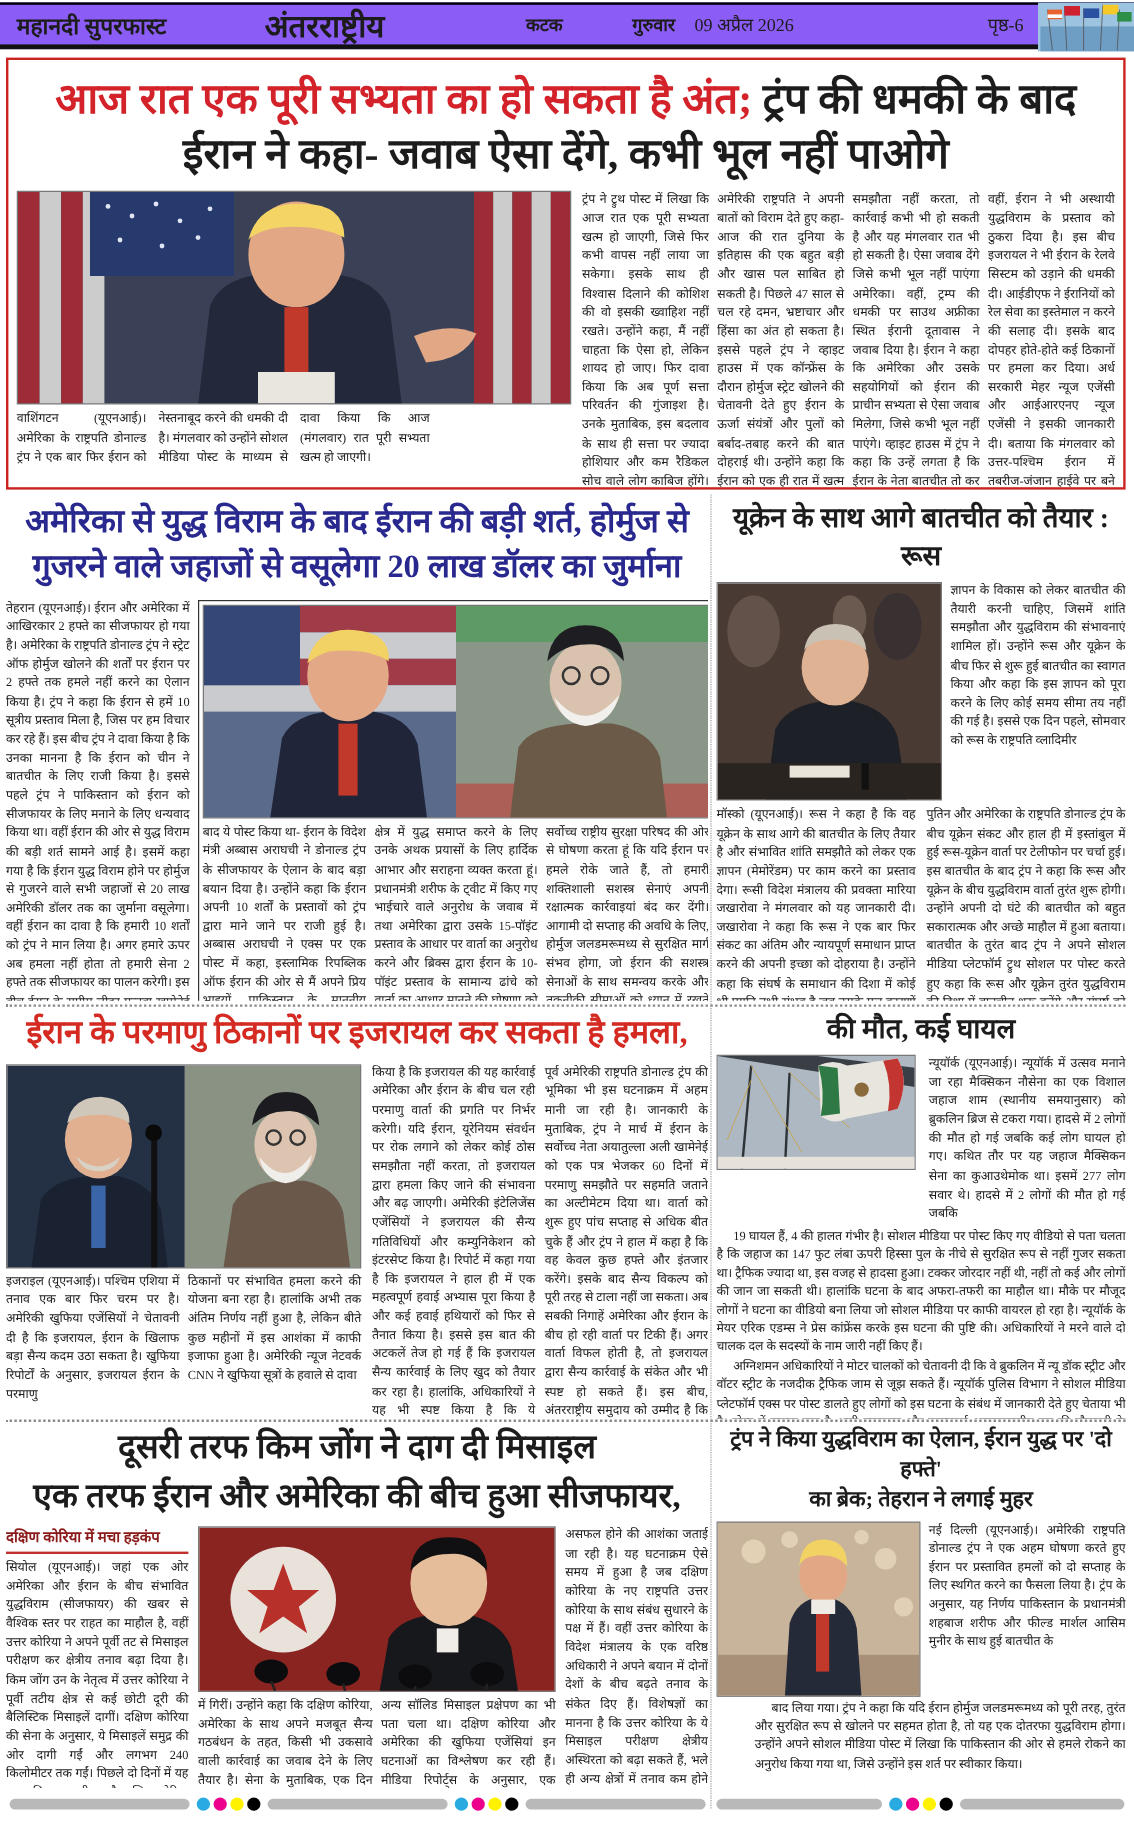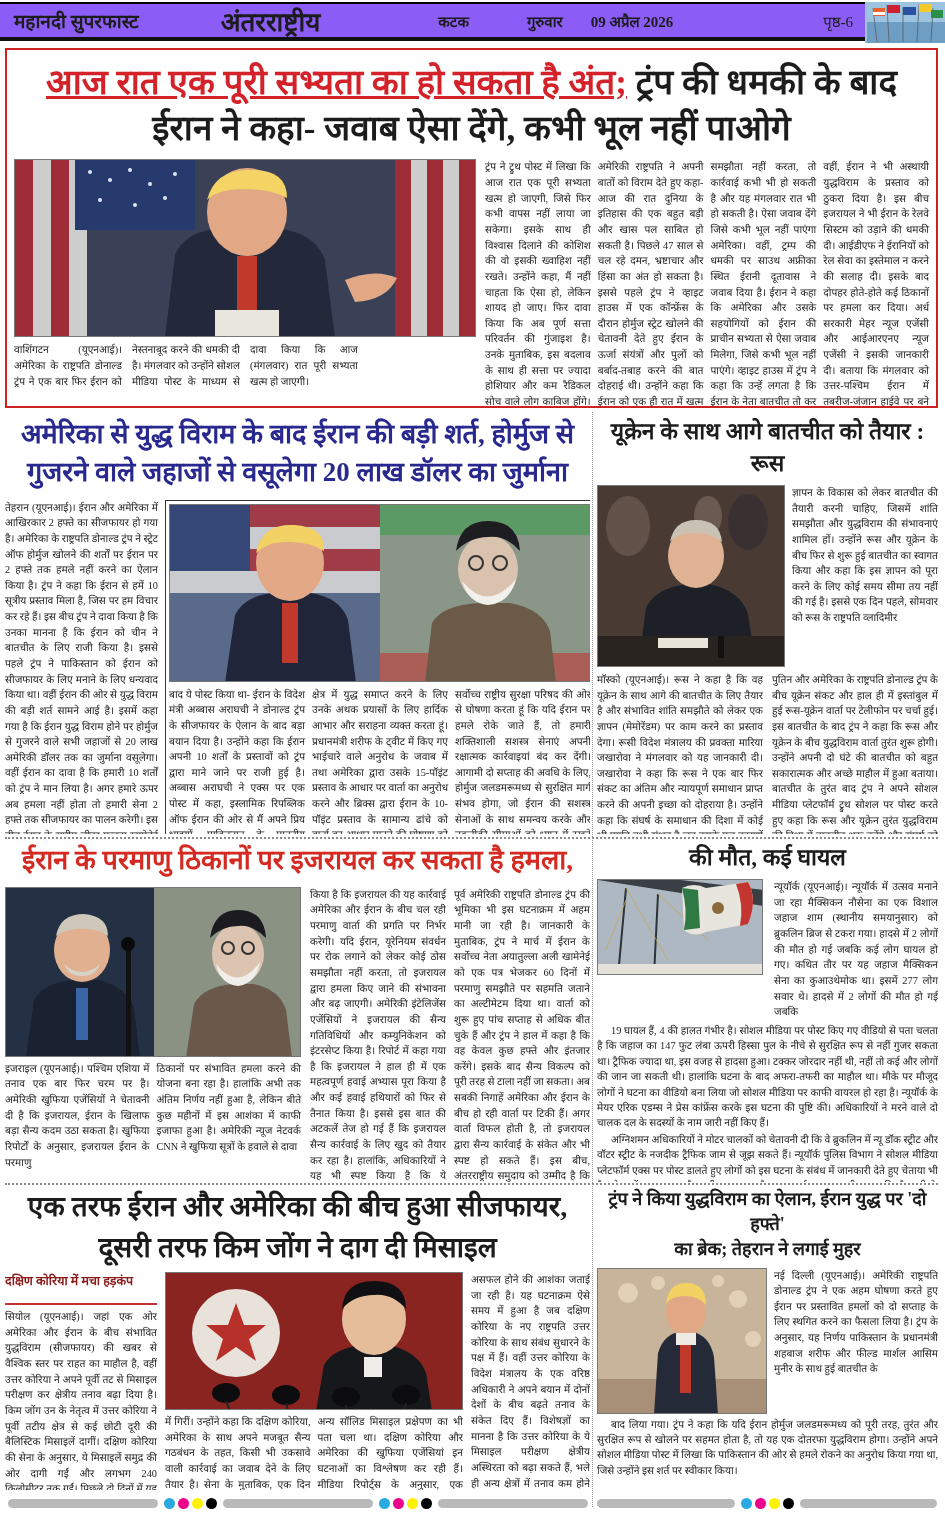--- a/index.html
+++ b/index.html
@@ -7,35 +7,35 @@
   body { position:relative; overflow:hidden; }
 
   
   .masthead { position:absolute; top:2px; left:0; width:945px; height:39px;
     background:#8b5cf6; border-top:2px solid #000; border-bottom:4px solid #111;
     display:flex; align-items:center; }
   .mh-paper   { font-size:19px; font-weight:bold; margin-left:14px; }
   .mh-section { font-size:26px; font-weight:bold; margin-left:82px; }
   .mh-city    { font-size:15px; font-weight:bold; margin-left:118px; }
   .mh-day     { font-size:15px; font-weight:bold; margin-left:58px; }
-  .mh-date    { font-size:15px; font-weight:bold; margin-left:28px; }
+  .mh-date    { font-size:15px; font-weight:normal; margin-left:16px; }
   .mh-page    { font-size:15px; font-weight:normal; margin-left:auto; margin-right:92px; }
   .mh-flags   { position:absolute; right:0; top:-2px; width:80px; height:41px; }
 
   
   .jtxt { font-size:10.3px; line-height:1.52; text-align:justify; }
   .photo-frame { border:1px solid #777; overflow:hidden; background:#ccc; }
   svg { display:block; }
 
   
   .lead-box { position:absolute; top:48px; left:5px; width:933px; height:360px;
     border:2px solid #cb2420; overflow:hidden; background:#fff; }
   .lead-headline { text-align:center; padding:10px 6px 4px; font-weight:bold;
     font-size:35px; line-height:1.32; }
-  .lead-headline .red { color:#d32229;text-decoration:underline; }
+  .lead-headline .red { color:#d32229; }
   .lead-content { display:flex; padding:3px 7px 0; }
   .lead-left { width:462px; flex:none; }
   .lead-photo { width:100%; height:178px; }
   .lead-intro { column-count:4; column-gap:10px; margin-top:5px; }
   .lead-cols { flex:1; display:flex; gap:7px; padding-left:9px; }
   .lead-col { flex:1; }
 
   
   .hr-dot { position:absolute; left:5px; right:7px; border-top:2px dotted #8a8a8a; }
   .vr-dot { position:absolute; top:412px; bottom:12px; left:592px; border-left:1px dotted #9a9a9a; }
@@ -80,34 +80,34 @@
   .sh-side { flex:1; }
   .sh-paras { margin-top:3px; }
   .sh-paras p { font-size:10.3px; line-height:1.5; text-align:justify; text-indent:14px; margin-bottom:1px; }
 
   
   .kim { position:absolute; top:1185px; left:5px; width:585px; height:305px; overflow:hidden; }
   .kim-headline { font-weight:bold; font-size:28px; line-height:1.45; text-align:center; padding:2px 0 4px; }
   .kim-body { display:flex; gap:8px; }
   .kim-colA { width:152px; flex:none; }
   .kim-subhead { font-weight:bold; color:#8b1a1a; font-size:12.5px;
-    border-bottom:2px solid #c23030; padding-bottom:14px; margin-bottom:4px; }
+    border-bottom:2px solid #c23030; padding-bottom:4px; margin-bottom:4px; }
   .kim-mid { width:298px; flex:none; }
   .kim-photo { width:100%; height:138px; }
   .kim-below { display:flex; gap:7px; margin-top:4px; }
   .kim-below > div { flex:1; }
   .kim-right { flex:1; }
 
   
   .cf { position:absolute; top:1185px; left:597px; width:341px; height:305px; overflow:hidden; }
   .cf-headline { font-weight:bold; font-size:18px; line-height:1.4; text-align:center; padding:2px 0 5px; }
   .cf-top { display:flex; gap:7px; }
   .cf-photo { width:170px; height:146px; flex:none; }
   .cf-side { flex:1; }
-  .cf-paras { margin-top:3px; }
+  .cf-paras { margin-top:3px;margin-left:32px; }
   .cf-paras p { font-size:10.3px; line-height:1.5; text-align:justify; text-indent:14px; margin-bottom:1px; }
 
   
   .reg { position:absolute; top:1496px; height:14px; display:flex; align-items:center; gap:6px; }
   .reg-left { left:8px; width:580px; }
   .reg-right { left:597px; width:340px; }
   .reg-bar { height:9px; background:#b9b9b9; border-radius:5px; flex:1; }
   .reg-dots { display:flex; gap:3px; flex:none; }
   .reg-dot { width:11px; height:11px; border-radius:50%; }
 </style>
@@ -341,22 +341,22 @@
     <p>19 घायल हैं, 4 की हालत गंभीर है। सोशल मीडिया पर पोस्ट किए गए वीडियो से पता चलता है कि जहाज का 147 फुट लंबा ऊपरी हिस्सा पुल के नीचे से सुरक्षित रूप से नहीं गुजर सकता था। ट्रैफिक ज्यादा था, इस वजह से हादसा हुआ। टक्कर जोरदार नहीं थी, नहीं तो कई और लोगों की जान जा सकती थी। हालांकि घटना के बाद अफरा-तफरी का माहौल था। मौके पर मौजूद लोगों ने घटना का वीडियो बना लिया जो सोशल मीडिया पर काफी वायरल हो रहा है। न्यूयॉर्क के मेयर एरिक एडम्स ने प्रेस कांफ्रेंस करके इस घटना की पुष्टि की। अधिकारियों ने मरने वाले दो चालक दल के सदस्यों के नाम जारी नहीं किए हैं।</p>
     <p>अग्निशमन अधिकारियों ने मोटर चालकों को चेतावनी दी कि वे ब्रुकलिन में न्यू डॉक स्ट्रीट और वॉटर स्ट्रीट के नजदीक ट्रैफिक जाम से जूझ सकते हैं। न्यूयॉर्क पुलिस विभाग ने सोशल मीडिया प्लेटफॉर्म एक्स पर पोस्ट डालते हुए लोगों को इस घटना के संबंध में जानकारी देते हुए चेताया भी है। पोस्ट में बताया गया है, भारी यातायात और महत्वपूर्ण आपातकालीन दल की मौजूदगी के कारण ब्रुकलिन ब्रिज के आसपास के क्षेत्रों का रुख करने से बचना चाहिए। अमेरिकी मीडिया के मुताबिक इस सूचना के बाद ब्रुकलिन ब्रिज की सभी लेन दोनों दिशाओं में बंद कर दी गई थीं, बाद में इसे जनता के लिए फिर से खोल दिया गया।</p>
 
   </div>
 </div>
 
 <div class="hr-dot" style="top:1183px;"></div>
 
 <div class="kim">
   <div class="kim-headline">
+    <div>दूसरी तरफ किम जोंग ने दाग दी मिसाइल</div>
     <div>एक तरफ ईरान और अमेरिका की बीच हुआ सीजफायर,</div>
-    <div>दूसरी तरफ किम जोंग ने दाग दी मिसाइल</div>
   </div>
   <div class="kim-body">
     <div class="kim-colA">
       <div class="kim-subhead">दक्षिण कोरिया में मचा हड़कंप</div>
       <div class="jtxt">सियोल (यूएनआई)। जहां एक ओर अमेरिका और ईरान के बीच संभावित युद्धविराम (सीजफायर) की खबर से वैश्विक स्तर पर राहत का माहौल है, वहीं उत्तर कोरिया ने अपने पूर्वी तट से मिसाइल परीक्षण कर क्षेत्रीय तनाव बढ़ा दिया है। किम जोंग उन के नेतृत्व में उत्तर कोरिया ने पूर्वी तटीय क्षेत्र से कई छोटी दूरी की बैलिस्टिक मिसाइलें दागीं। दक्षिण कोरिया की सेना के अनुसार, ये मिसाइलें समुद्र की ओर दागी गईं और लगभग 240 किलोमीटर तक गईं। पिछले दो दिनों में यह दूसरा मिसाइल परीक्षण है। दक्षिण कोरिया के जॉइंट चीफ्स ऑफ स्टाफ ने बताया कि मिसाइलें वॉनसन इलाके से दागी गईं और पूर्वी समुद्री क्षेत्र</div>
     </div>
     <div class="kim-mid">
       <div class="kim-photo photo-frame">
         <svg width="298" height="138" viewBox="0 0 298 138" preserveAspectRatio="none">
           <rect width="298" height="138" fill="#8a2420"></rect>

